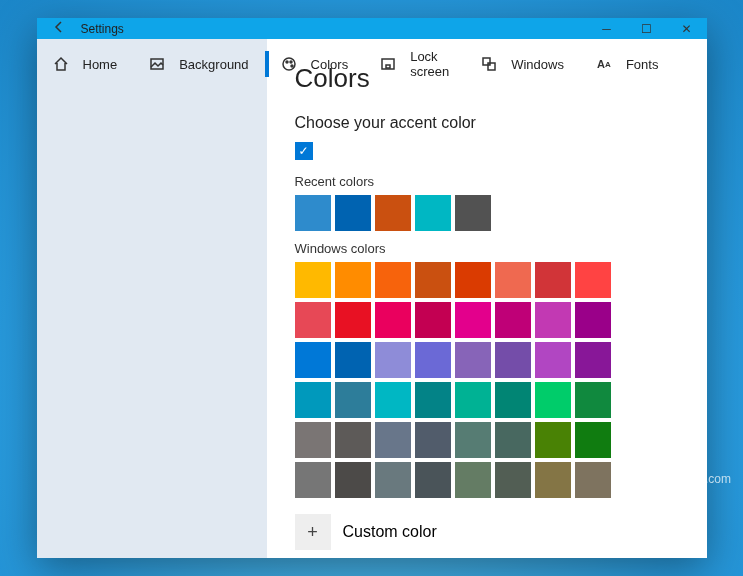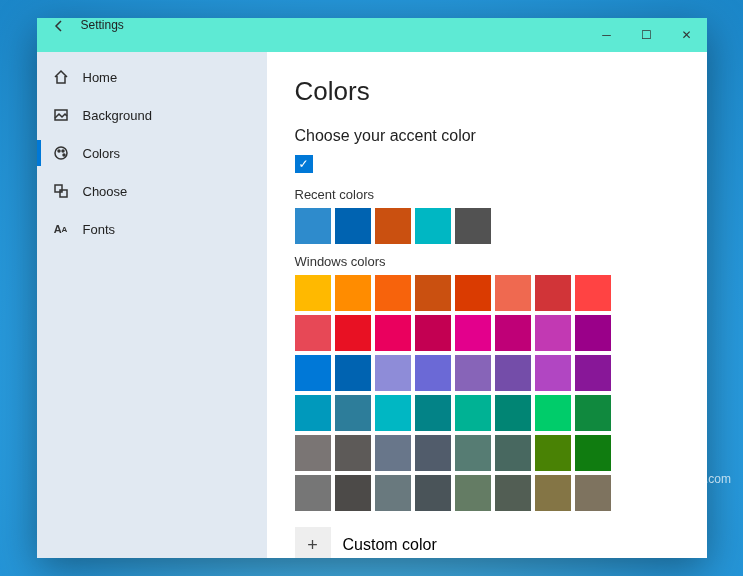--- a/index.html
+++ b/index.html
@@ -9,32 +9,32 @@
     display: flex; align-items: center; justify-content: center;
     position: relative; overflow: hidden;
   }
   .watermark { position: absolute; bottom: 90px; right: 12px; color: rgba(255,255,255,0.7); font-size: 12px; }
   .window {
     width: 670px; height: 540px; background: #fff;
     box-shadow: 0 12px 40px rgba(0,0,0,0.4);
     display: flex; flex-direction: column;
   }
   .titlebar {
-    height: 34px; display: flex; align-items: flex-start;
-    background: #5eead4;
+    height: 21px; display: flex; align-items: center;
+    background: #0ea5e9;
   }
   .titlebar .back {
     width: 44px; text-align: center; font-size: 14px; color: #333;
   }
   .titlebar .title { font-size: 12px; color: #222; }
   .winbtns { margin-left: auto; display: flex; }
   .winbtns div { width: 40px; height: 34px; display:flex; align-items:center; justify-content:center; font-size:12px; color:#333;}
   .body { flex:1; display:flex; min-height:0; }
   .sidebar {
-    width: 230px; background: #e1e9f2; display:flex; flex-direction:column;
+    width: 230px; background: #e1e9f2; display:flex; flex-direction:row;
     padding-top: 6px;
   }
   .nav-item {
     display:flex; align-items:center; gap:14px;
     height: 38px; padding: 0 16px; font-size: 13px; color:#222;
     position: relative;
   }
   .nav-item.selected::before {
     content:""; position:absolute; left:0; top:6px; bottom:6px; width:4px; background:#0078d7;
   }
@@ -102,25 +102,34 @@
               <circle cx="6" cy="6" r="1" fill="#333"></circle>
               <circle cx="10" cy="6" r="1" fill="#333"></circle>
               <circle cx="11" cy="10" r="1" fill="#333"></circle>
             </svg>
           </span>
         <span>Colors</span>
       </div>
       <div class="nav-item">
         <span class="icn">
             <svg viewBox="0 0 16 16">
+              <rect x="2" y="3" width="12" height="10"></rect>
+              <rect x="6" y="9" width="4" height="3"></rect>
+            </svg>
+          </span>
+        <span>Lock screen</span>
+      </div>
+      <div class="nav-item">
+        <span class="icn">
+            <svg viewBox="0 0 16 16">
               <rect x="2" y="2" width="7" height="7"></rect>
               <rect x="7" y="7" width="7" height="7"></rect>
             </svg>
           </span>
-        <span>Choose</span>
+        <span>Windows</span>
       </div>
       <div class="nav-item">
         <span class="icn" style="font-size:11px;font-weight:600;">A<span style="font-size:8px;">A</span></span>
         <span>Fonts</span>
       </div>
     </div>
 
     <div class="content">
       <h1>Colors</h1>
       <div class="subhead">Choose your accent color</div>

